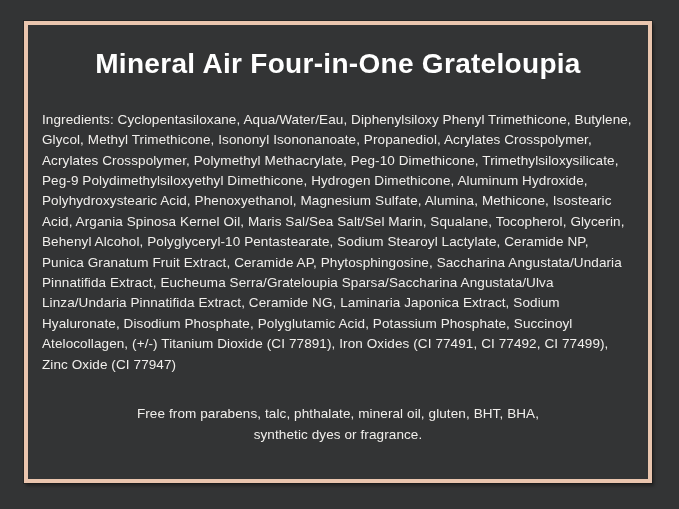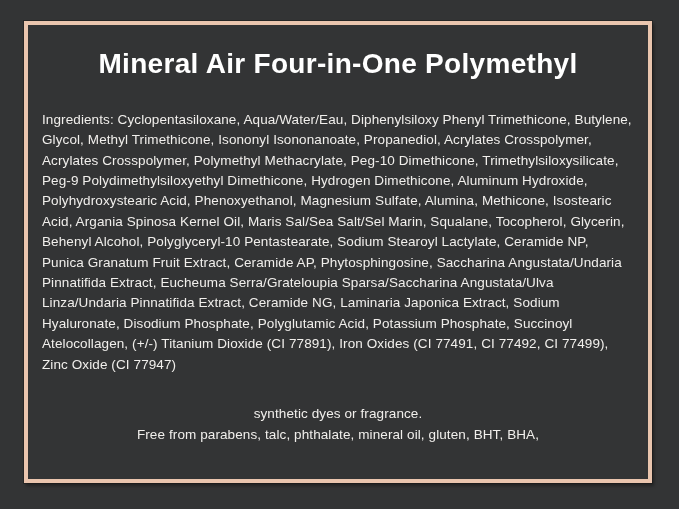--- a/index.html
+++ b/index.html
@@ -49,21 +49,21 @@
     color: var(--text, #f1efec);
     font-size: 13.5px;
     line-height: 21px;
     letter-spacing: 0.1px;
   }
 </style>
 </head>
 <body>
 
 <div class="frame">
-  <div class="title">Mineral Air Four-in-One Polymethyl</div>
+  <div class="title">Mineral Air Four-in-One Grateloupia</div>
 
   <div class="ingredients">Ingredients: Cyclopentasiloxane, Aqua/Water/Eau, Diphenylsiloxy Phenyl Trimethicone, Butylene, Glycol, Methyl Trimethicone, Isononyl Isononanoate, Propanediol, Acrylates Crosspolymer, Acrylates Crosspolymer, Polymethyl Methacrylate, Peg-10 Dimethicone, Trimethylsiloxysilicate, Peg-9 Polydimethylsiloxyethyl Dimethicone, Hydrogen Dimethicone, Aluminum Hydroxide, Polyhydroxystearic Acid, Phenoxyethanol, Magnesium Sulfate, Alumina, Methicone, Isostearic Acid, Argania Spinosa Kernel Oil, Maris Sal/Sea Salt/Sel Marin, Squalane, Tocopherol, Glycerin, Behenyl Alcohol, Polyglyceryl-10 Pentastearate, Sodium Stearoyl Lactylate, Ceramide NP, Punica Granatum Fruit Extract, Ceramide AP, Phytosphingosine, Saccharina Angustata/Undaria Pinnatifida Extract, Eucheuma Serra/Grateloupia Sparsa/Saccharina Angustata/Ulva Linza/Undaria Pinnatifida Extract, Ceramide NG, Laminaria Japonica Extract, Sodium Hyaluronate, Disodium Phosphate, Polyglutamic Acid, Potassium Phosphate, Succinoyl Atelocollagen, (+/-) Titanium Dioxide (CI 77891), Iron Oxides (CI 77491, CI 77492, CI 77499), Zinc Oxide (CI 77947)</div>
 
   <div class="freefrom">
+    <div>Free from parabens, talc, phthalate, mineral oil, gluten, BHT, BHA,</div>
     <div>synthetic dyes or fragrance.</div>
-    <div>Free from parabens, talc, phthalate, mineral oil, gluten, BHT, BHA,</div>
   </div>
 </div>
 
 </body></html>

